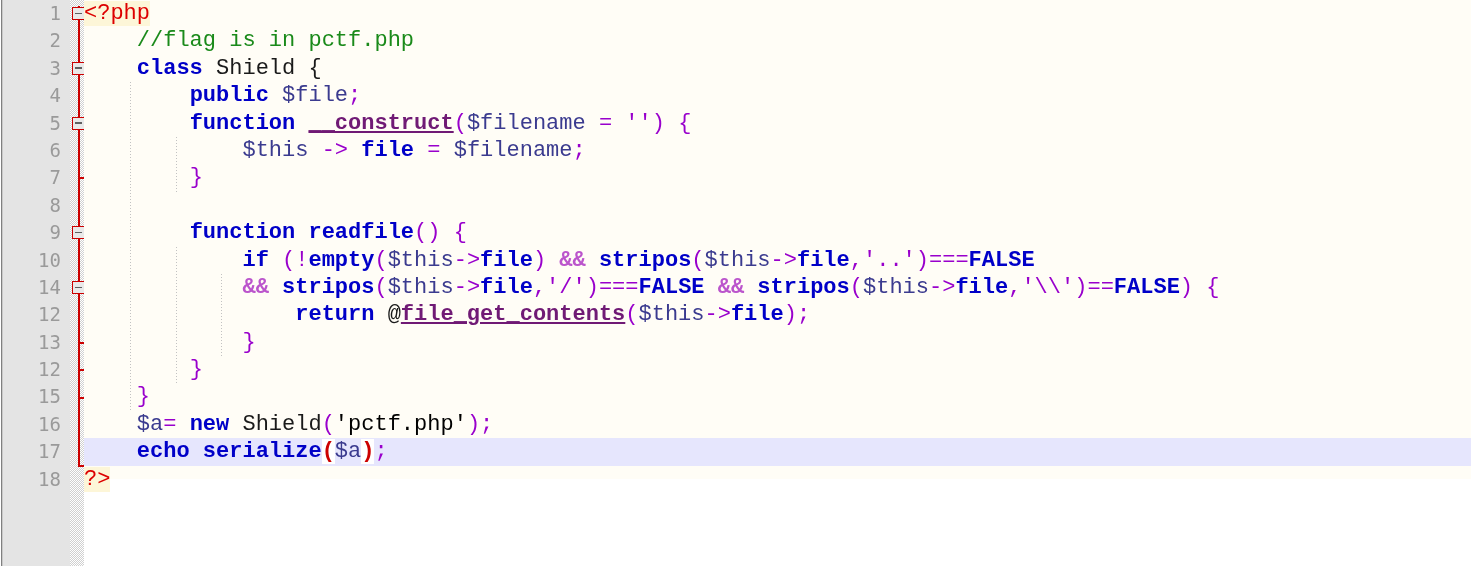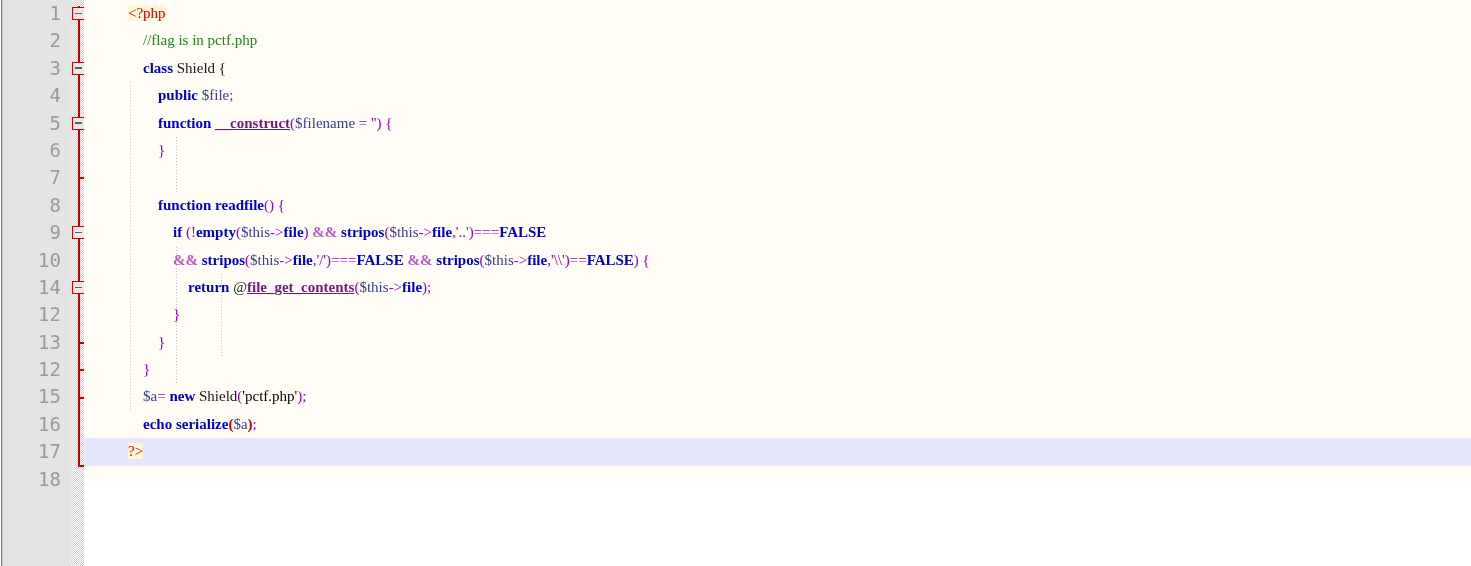--- a/index.html
+++ b/index.html
@@ -80,26 +80,25 @@
   }
   .curline{
     position:absolute;left:0;right:0;height:27.4px;
     background:#e6e6fd;
   }
   .codelines{
     position:absolute;left:0;top:0;right:0;
   }
   .cl{
     height:27.4px;line-height:27.4px;
-    font-size:15px;
+    font-size:22px;
     white-space:pre;
-    font-family:Liberation Serif, serif;
+    font-family:Liberation Mono, monospace;
     color:#000000;
     position:relative;
-    padding-left:44px;
   }
   
   .guides{position:absolute;left:0;top:0;right:0;height:479px;pointer-events:none;}
   .guide{
     position:absolute;width:1px;
     background-image:linear-gradient(to bottom,#c2c2c2 0 1px,transparent 1px 3px);
     background-size:1px 3px;
   }
   
   .kw      {color:#0000c8;font-weight:bold;}
@@ -175,20 +174,21 @@
       <div class="cl"><span class="tag">&lt;?php</span></div>
 
       <div class="cl">    <span class="cmt">//flag is in pctf.php</span></div>
 
       <div class="cl">    <span class="kw">class</span> <span class="plain">Shield</span> <span class="plain">{</span></div>
 
       <div class="cl">        <span class="kw">public</span> <span class="var">$file</span><span class="op">;</span></div>
 
       <div class="cl">        <span class="kw">function</span> <span class="fnu">__construct</span><span class="paren">(</span><span class="var">$filename</span> <span class="op">=</span> <span class="strq">''</span><span class="paren">)</span> <span class="op">{</span></div>
 
+      <div class="cl">            <span class="var">$this</span> <span class="op">-&gt;</span> <span class="kw">file</span> <span class="op">=</span> <span class="var">$filename</span><span class="op">;</span></div>
 
       <div class="cl">        <span class="op">}</span></div>
 
       <div class="cl"><span></span></div>
 
       <div class="cl">        <span class="kw">function</span> <span class="fn">readfile</span><span class="paren">()</span> <span class="op">{</span></div>
 
       <div class="cl">            <span class="kw">if</span> <span class="paren">(</span><span class="op">!</span><span class="fn">empty</span><span class="paren">(</span><span class="var">$this</span><span class="op">-&gt;</span><span class="kw">file</span><span class="paren">)</span> <span class="amp">&amp;&amp;</span> <span class="fn">stripos</span><span class="paren">(</span><span class="var">$this</span><span class="op">-&gt;</span><span class="kw">file</span><span class="op">,</span><span class="strq">'..'</span><span class="paren">)</span><span class="op">===</span><span class="cst">FALSE</span></div>
 
       <div class="cl">            <span class="amp">&amp;&amp;</span> <span class="fn">stripos</span><span class="paren">(</span><span class="var">$this</span><span class="op">-&gt;</span><span class="kw">file</span><span class="op">,</span><span class="strq">'/'</span><span class="paren">)</span><span class="op">===</span><span class="cst">FALSE</span> <span class="amp">&amp;&amp;</span> <span class="fn">stripos</span><span class="paren">(</span><span class="var">$this</span><span class="op">-&gt;</span><span class="kw">file</span><span class="op">,</span><span class="strq">'\\'</span><span class="paren">)</span><span class="op">==</span><span class="cst">FALSE</span><span class="paren">)</span> <span class="op">{</span></div>

